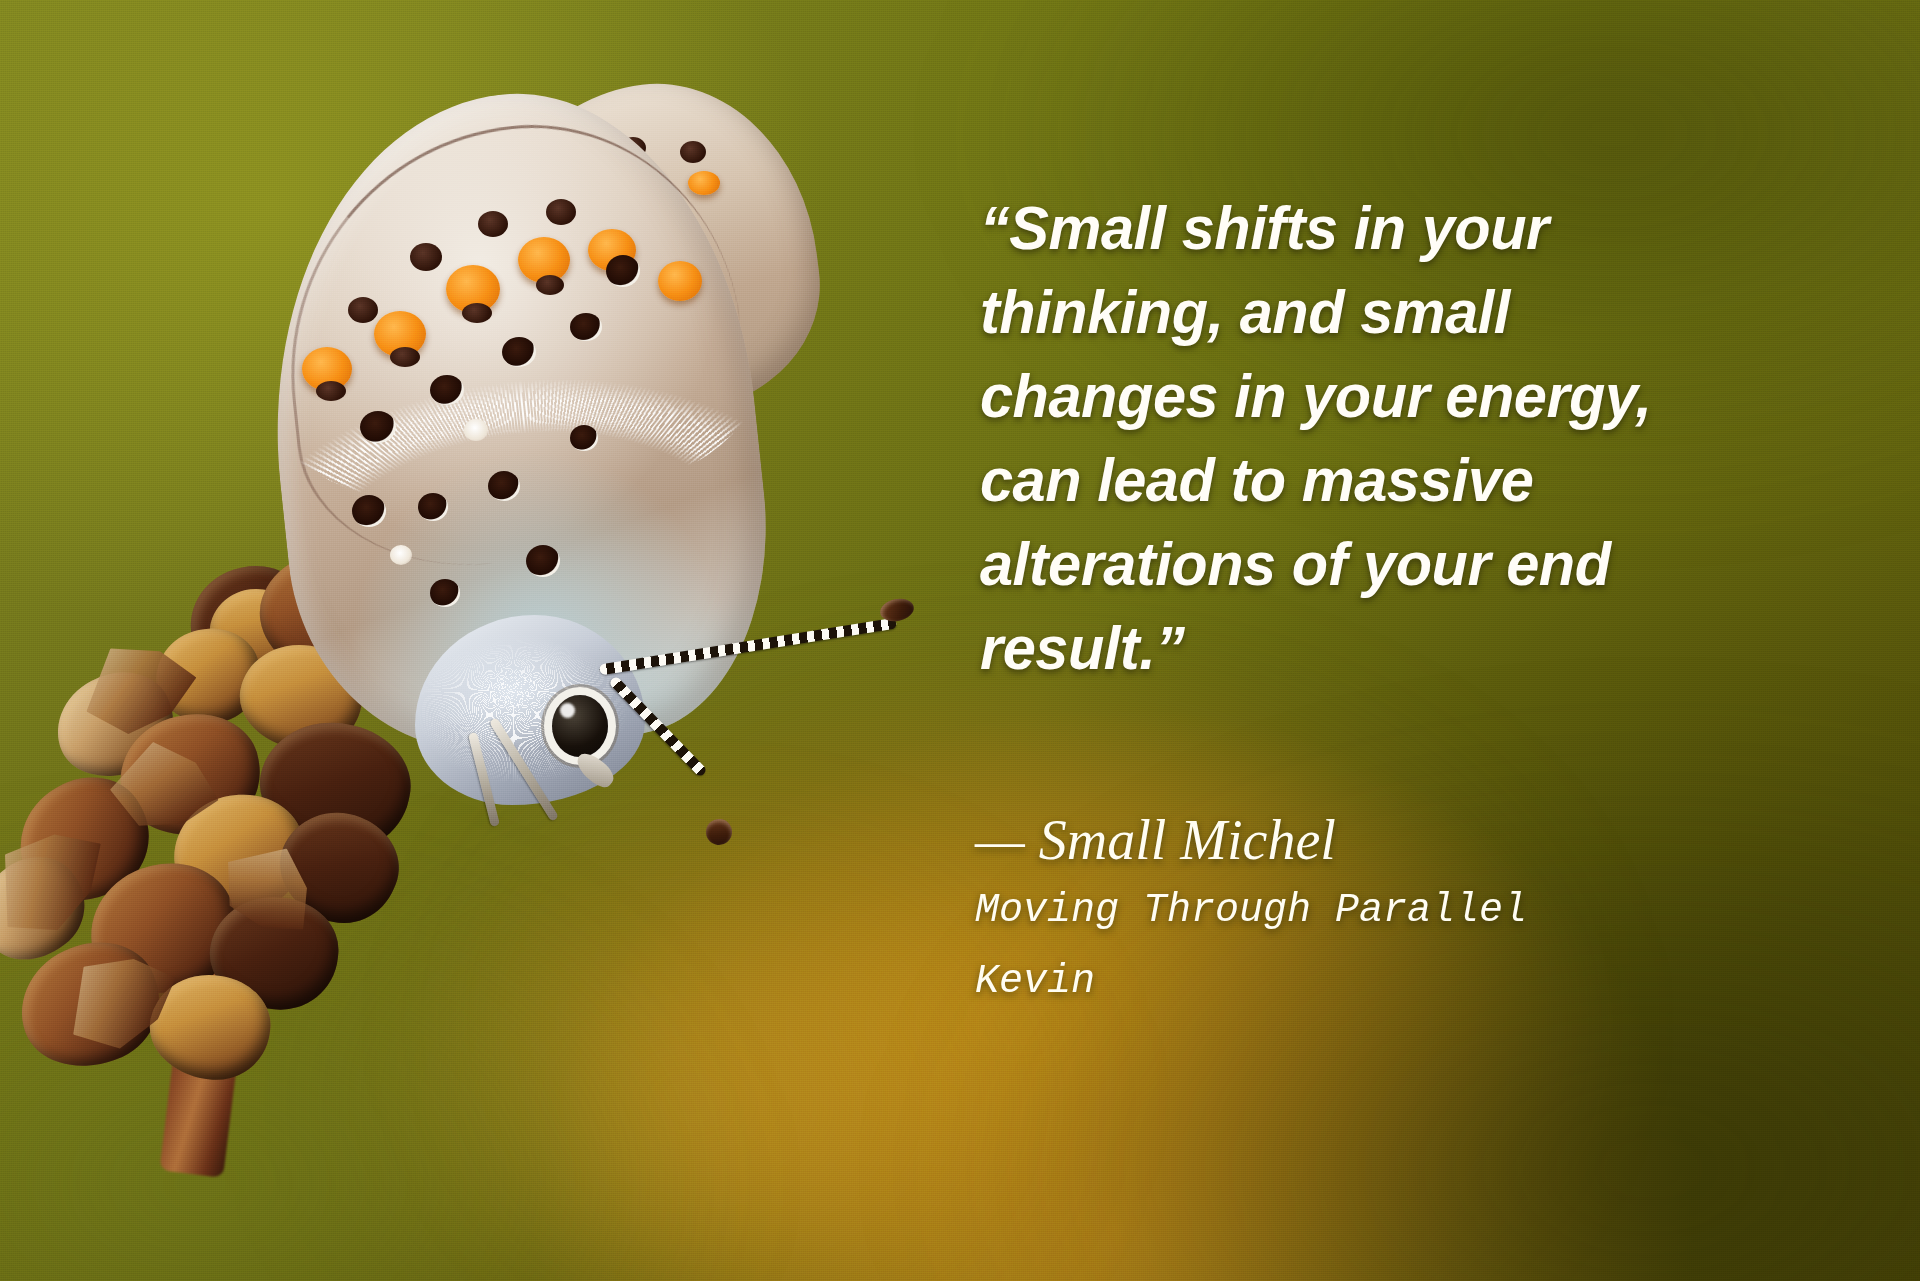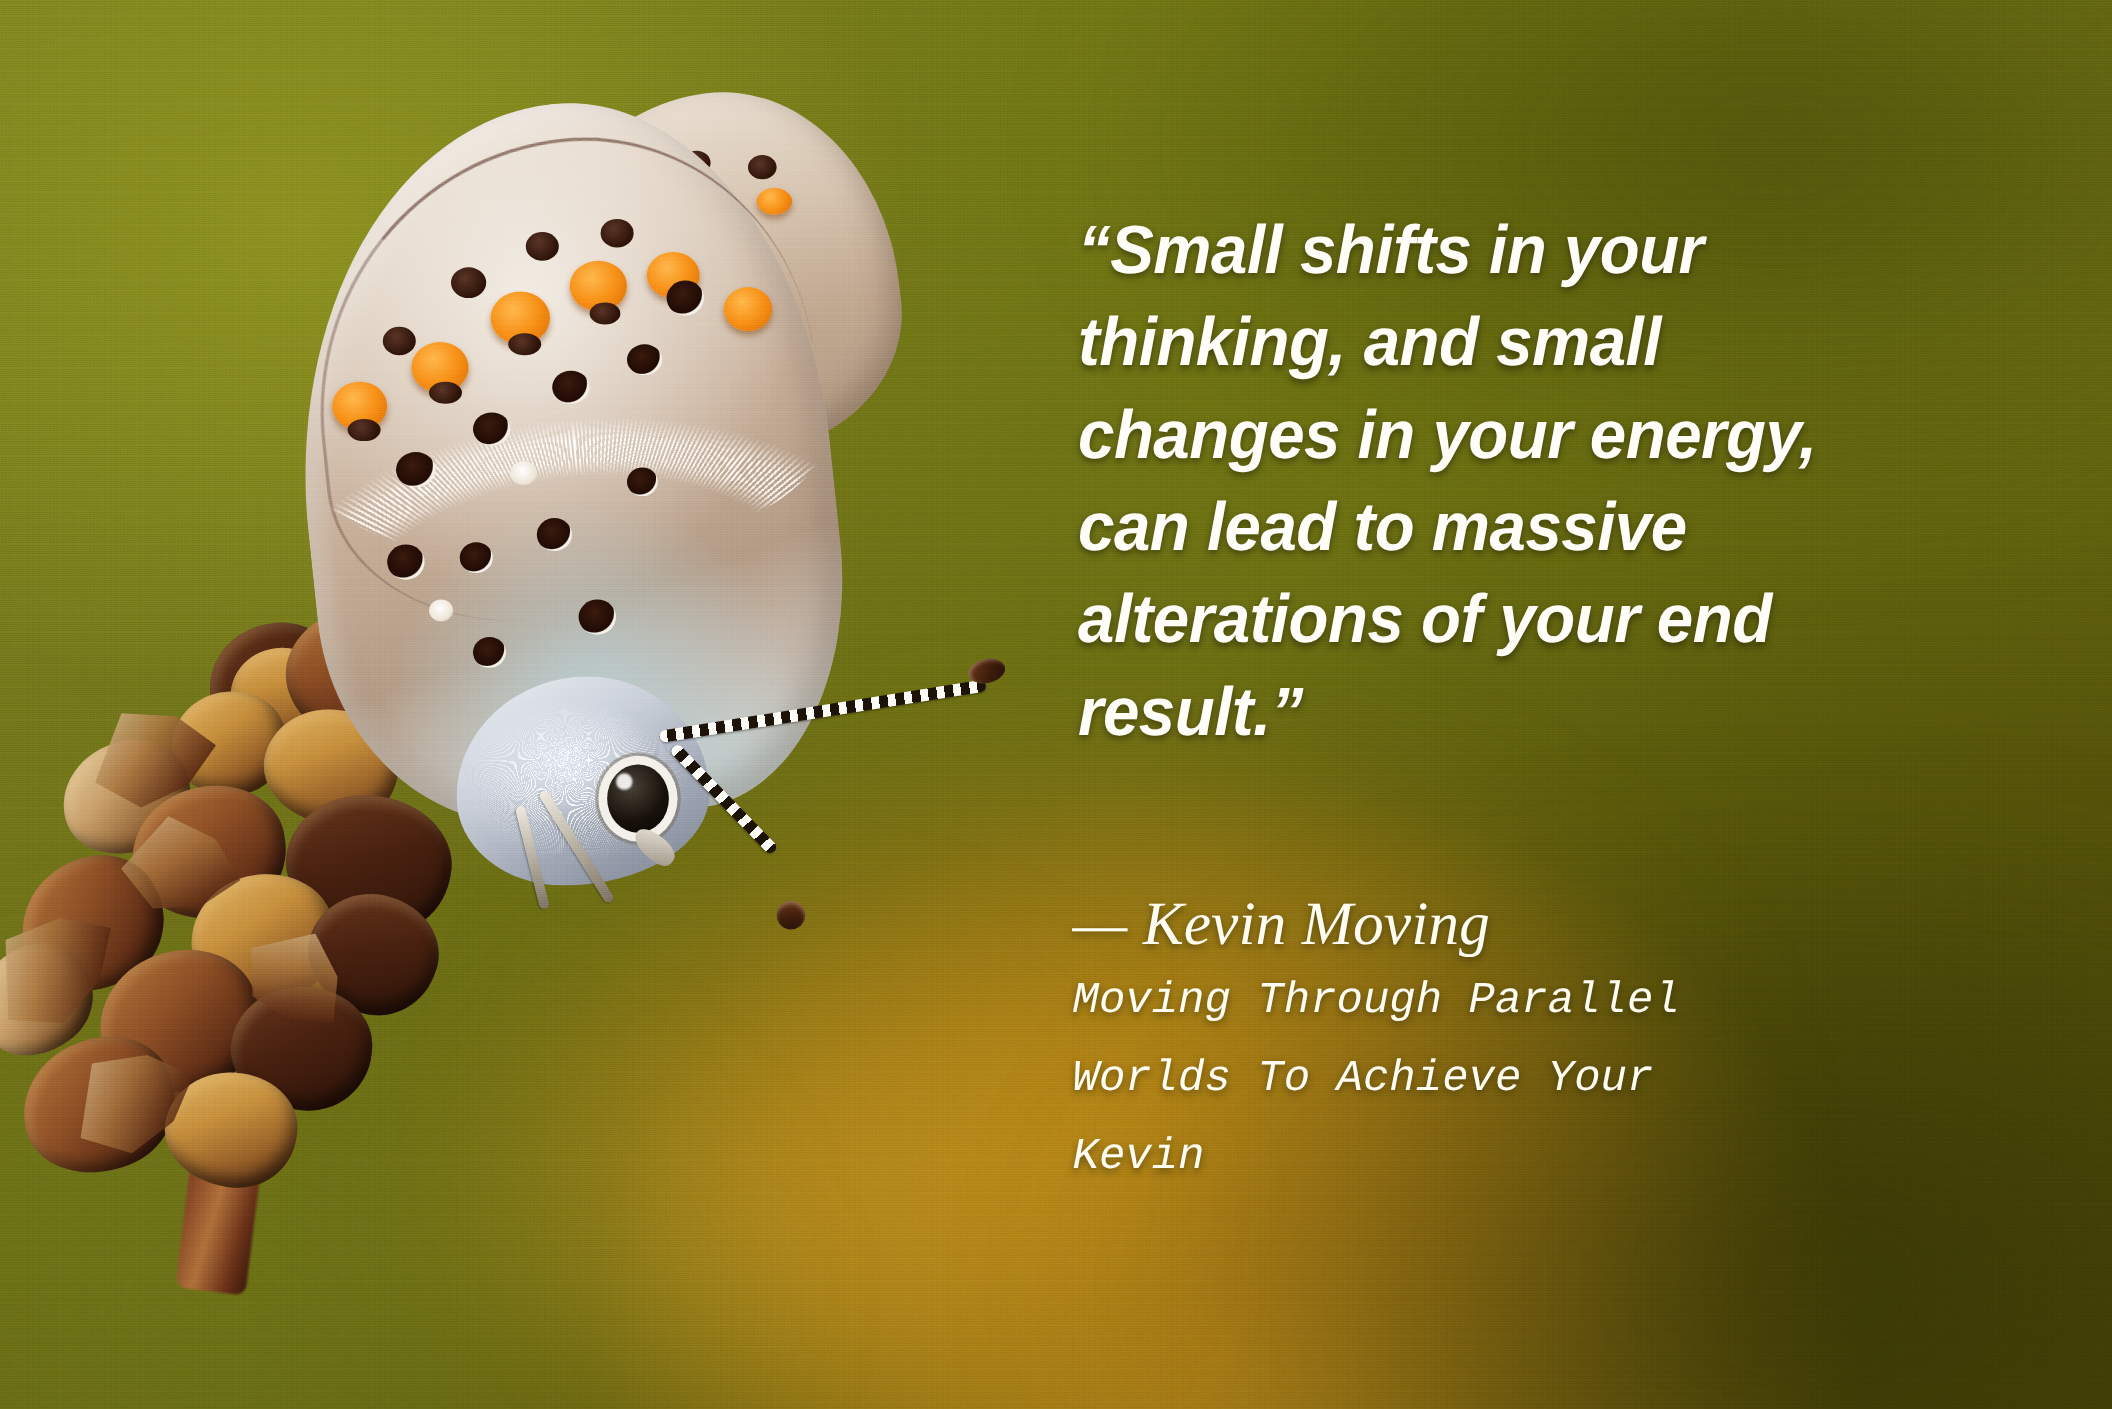--- a/index.html
+++ b/index.html
@@ -323,19 +323,18 @@
   <div class="quote-block">
     <div class="quote-line">“Small shifts in your</div>
     <div class="quote-line">thinking, and small</div>
     <div class="quote-line">changes in your energy,</div>
     <div class="quote-line">can lead to massive</div>
     <div class="quote-line">alterations of your end</div>
     <div class="quote-line">result.”</div>
   </div>
 
   <div class="attrib-block">
-    <div class="attrib-line">— Kevin Moving</div>
+    <div class="attrib-line">— Small Michel</div>
     <div class="attrib-line title">Moving Through Parallel</div>
-    <div class="attrib-line title">Worlds To Achieve Your</div>
     <div class="attrib-line title">Kevin</div>
   </div>
 
 </div>
 
 </body></html>

